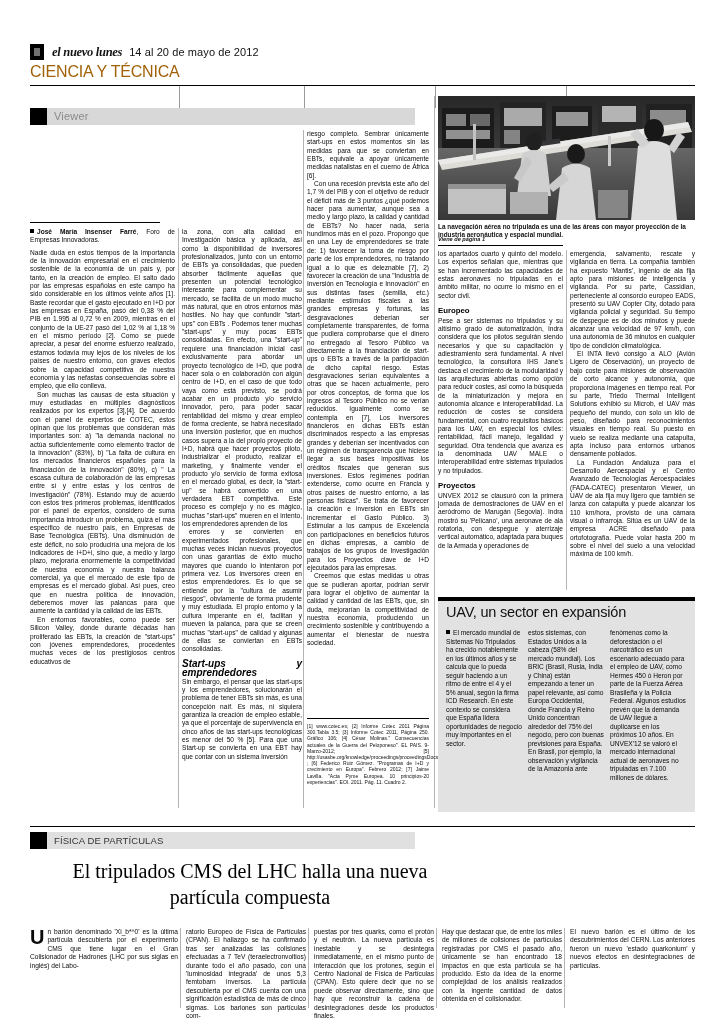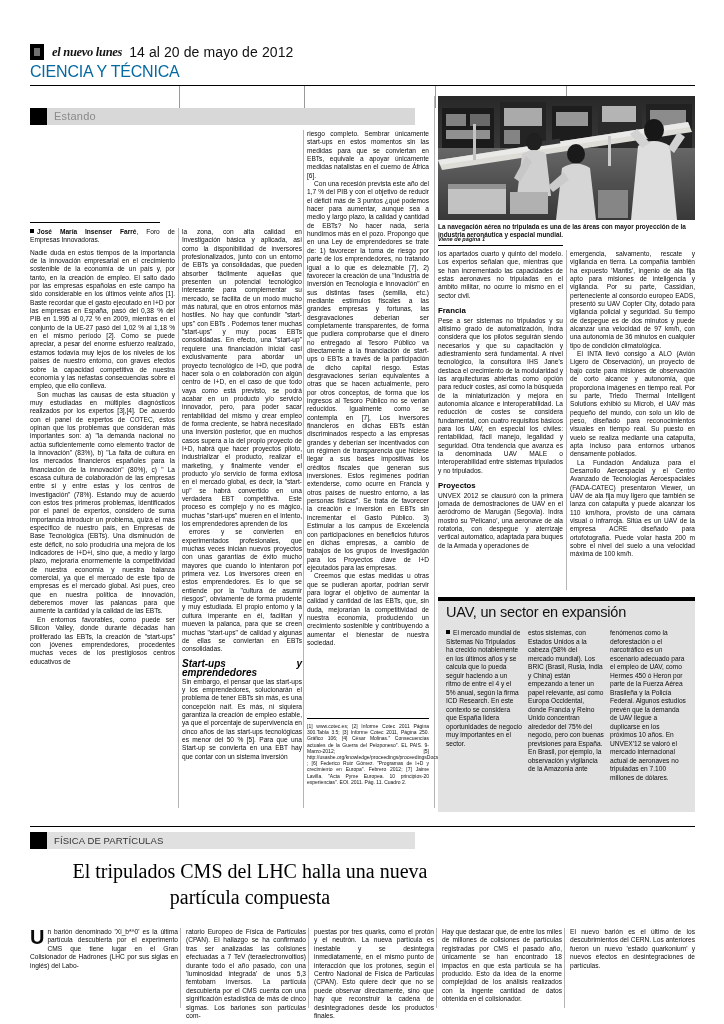--- a/index.html
+++ b/index.html
@@ -12,23 +12,23 @@
     position:relative;
   }
   .page{position:absolute;left:0;top:0;width:724px;height:1024px;}
 
   
   .masthead{position:absolute;left:30px;top:41px;width:665px;height:22px;display:flex;align-items:center;}
   .folio{width:14px;height:16px;background:#000;position:relative;margin-right:8px;}
   .folio i{position:absolute;left:4px;top:4px;width:6px;height:8px;background:#6f6f6f;display:block;}
   .logo{font-family:"Liberation Serif",serif;font-weight:bold;font-style:italic;font-size:12.5px;letter-spacing:-0.3px;
         color:#141414;margin-right:7px;white-space:nowrap;}
-  .issue-date{font-size:14px;color:#111;letter-spacing:0.1px;white-space:nowrap;}
-
-  .section-title{position:absolute;left:30px;top:63px;font-size:16px;letter-spacing:-0.2px;color:#0369a1;
+  .issue-date{font-size:11px;color:#111;letter-spacing:0.1px;white-space:nowrap;}
+
+  .section-title{position:absolute;left:30px;top:63px;font-size:16px;letter-spacing:-0.2px;color:#a16207;
      font-family:"Liberation Sans", sans-serif;}
   .rule-top{position:absolute;left:30px;top:85px;width:665px;height:1px;background:#000;}
 
   
   .tick{position:absolute;top:86px;width:1px;height:22px;background:#999;}
 
   
   .tribuna-bar{position:absolute;left:30px;top:108px;width:385px;height:17px;background:#d8d8d8;}
   .tribuna-sq{position:absolute;left:30px;top:108px;width:17px;height:17px;background:#000;}
   .tribuna-label{position:absolute;left:54px;top:110px;font-size:11px;color:#8a8a8a;letter-spacing:.2px;}
@@ -120,21 +120,21 @@
   <div class="section-title">CIENCIA Y TÉCNICA</div>
   <div class="rule-top"></div>
 
   <div class="tick" style="left:179px;"></div>
   <div class="tick" style="left:304px;"></div>
   <div class="tick" style="left:435px;"></div>
   <div class="tick" style="left:566px;"></div>
 
   <div class="tribuna-bar"></div>
   <div class="tribuna-sq"></div>
-  <div class="tribuna-label">Estando</div>
+  <div class="tribuna-label">Viewer</div>
 
   <div class="hl-rule"></div>
 
   <div class="vline" style="left:178px;top:228px;height:580px;"></div>
   <div class="vline" style="left:303px;top:130px;height:678px;"></div>
   <div class="vline" style="left:434px;top:96px;height:712px;"></div>
   <div class="vline" style="left:566px;top:250px;height:340px;"></div>
 
   <div class="col" id="col1">
     <p class="first">
@@ -221,21 +221,21 @@
       <rect x="0" y="0" width="257" height="124" fill="#000" opacity="0.06"></rect>
     </svg>
   </div>
   <div class="caption">La navegación aérea no tripulada es una de las áreas con mayor proyección de la industria aeronáutica y espacial mundial.</div>
 
   <div class="viene">Viene de página 1</div>
   <div class="viene-rule"></div>
 
   <div class="col" id="rcol1">
     <p class="first">los apartados cuarto y quinto del modelo. Los expertos señalan que, mientras que se han incrementado las capacidades de estas aeronaves no tripuladas en el ámbito militar, no ocurre lo mismo en el sector civil.</p>
-    <h4 class="sub2">Francia</h4>
+    <h4 class="sub2">Europeo</h4>
     <p class="first">Pese a ser sistemas no tripulados y su altísimo grado de automatización, Indra considera que los pilotos seguirán siendo necesarios y que su capacitación y adiestramiento será fundamental. A nivel tecnológico, la consultora IHS Jane's destaca el crecimiento de la modularidad y las arquitecturas abiertas como opción para reducir costes, así como la búsqueda de la miniaturización y mejora en autonomía alcance e interoperabilidad. La reducción de costes se considera fundamental, con cuatro requisitos básicos para los UAV, en especial los civiles: rentabilidad, fácil manejo, legalidad y seguridad. Otra tendencia que avanza es la denominada UAV MALE o interoperabilidad entre sistemas tripulados y no tripulados.</p>
     <h4 class="sub2">Proyectos</h4>
     <p class="first">UNVEX 2012 se clausuró con la primera jornada de demostraciones de UAV en el aeródromo de Marugán (Segovia). Indra mostró su 'Pelicano', una aeronave de ala rotatoria, con despegue y aterrizaje vertical automático, adaptada para buques de la Armada y operaciones de</p>
   </div>
 
   <div class="col" id="rcol2">
     <p class="first">emergencia, salvamento, rescate y vigilancia en tierra. La compañía también ha expuesto 'Mantis', ingenio de ala fija apto para misiones de inteligencia y vigilancia. Por su parte, Cassidian, perteneciente al consorcio europeo EADS, presentó su UAV Copter City, dotado para vigilancia policial y seguridad. Su tiempo de despegue es de dos minutos y puede alcanzar una velocidad de 97 km/h, con una autonomía de 36 minutos en cualquier tipo de condición climatológica.</p>
     <p>El INTA llevó consigo a ALO (Avión Ligero de Observación), un proyecto de bajo coste para misiones de observación de corto alcance y autonomía, que proporciona imágenes en tiempo real. Por su parte, Trledo Thermal Intelligent Solutions exhibió su Microb, el UAV más pequeño del mundo, con solo un kilo de peso, diseñado para reconocimientos visuales en tiempo real. Su puesto en vuelo se realiza mediante una catapulta, apta incluso para entornos urbanos densamente poblados.</p>
     <p>La Fundación Andaluza para el Desarrollo Aeroespacial y el Centro Avanzado de Tecnologías Aeroespaciales (FADA-CATEC) presentaron Viewer, un UAV de ala fija muy ligero que también se lanza con catapulta y puede alcanzar los 110 km/hora, provisto de una cámara visual o infrarroja. Sitúa es un UAV de la empresa ACRE diseñado para ortofotografía. Puede volar hasta 200 m sobre el nivel del suelo a una velocidad máxima de 100 km/h.</p>
   </div>

